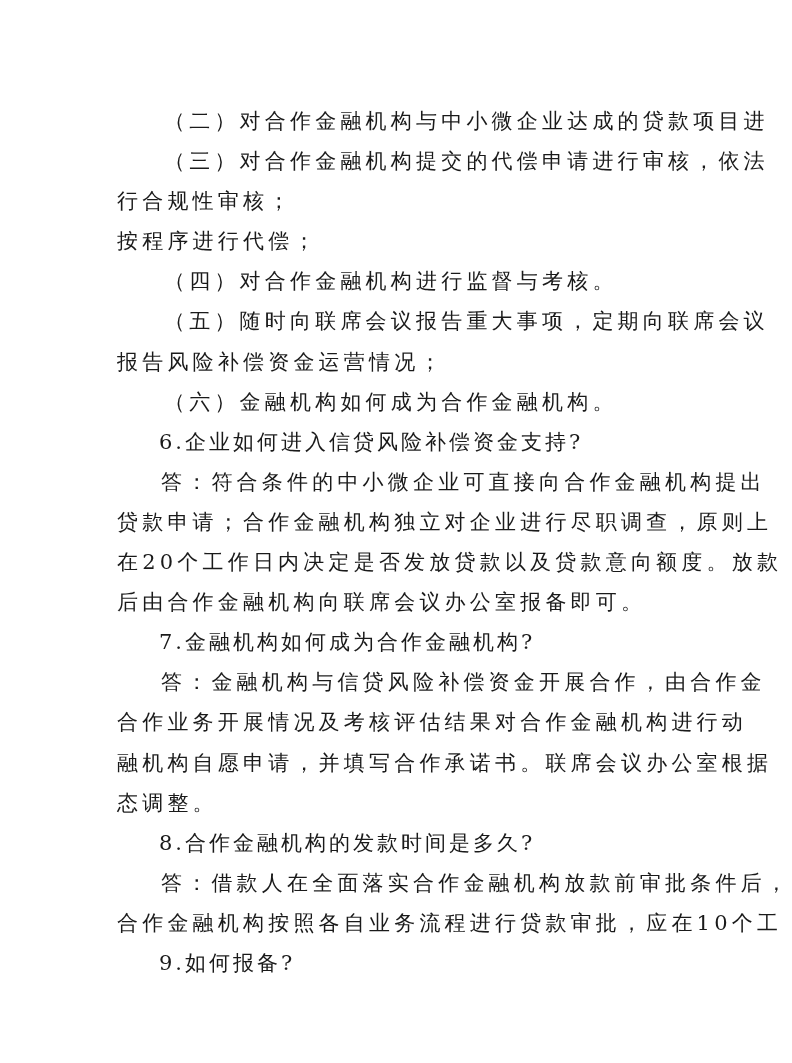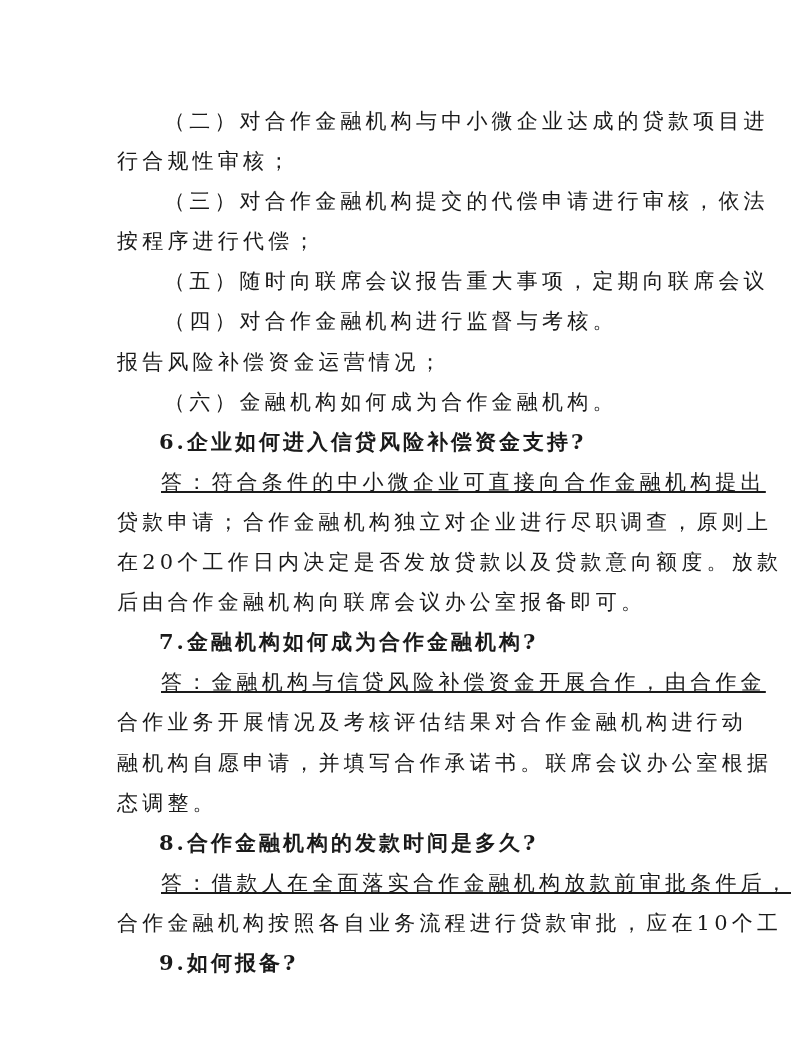--- a/index.html
+++ b/index.html
@@ -24,33 +24,33 @@
     }
     .line {
       height: 40.1px;
       line-height: 40.1px;
       font-size: 21px;
       letter-spacing: 4.2px;
       white-space: nowrap;
       overflow: visible;
     }
     .indent-item { padding-left: 47px; }
-    .indent-q { padding-left: 42px; letter-spacing: 3px; font-weight: bold; }
-    .indent-a { padding-left: 44px; text-decoration: underline; }
+    .indent-q { padding-left: 42px; letter-spacing: 3px; }
+    .indent-a { padding-left: 44px; }
   </style>
 </head>
 <body>
 
 <div class="page">
   <div class="line indent-item">（二）对合作金融机构与中小微企业达成的贷款项目进</div>
+  <div class="line indent-item">（三）对合作金融机构提交的代偿申请进行审核，依法</div>
   <div class="line">行合规性审核；</div>
-  <div class="line indent-item">（三）对合作金融机构提交的代偿申请进行审核，依法</div>
   <div class="line">按程序进行代偿；</div>
+  <div class="line indent-item">（四）对合作金融机构进行监督与考核。</div>
   <div class="line indent-item">（五）随时向联席会议报告重大事项，定期向联席会议</div>
-  <div class="line indent-item">（四）对合作金融机构进行监督与考核。</div>
   <div class="line">报告风险补偿资金运营情况；</div>
   <div class="line indent-item">（六）金融机构如何成为合作金融机构。</div>
   <div class="line indent-q">6.企业如何进入信贷风险补偿资金支持?</div>
   <div class="line indent-a">答：符合条件的中小微企业可直接向合作金融机构提出</div>
   <div class="line">贷款申请；合作金融机构独立对企业进行尽职调查，原则上</div>
   <div class="line">在20个工作日内决定是否发放贷款以及贷款意向额度。放款</div>
   <div class="line">后由合作金融机构向联席会议办公室报备即可。</div>
   <div class="line indent-q">7.金融机构如何成为合作金融机构?</div>
   <div class="line indent-a">答：金融机构与信贷风险补偿资金开展合作，由合作金</div>
   <div class="line">合作业务开展情况及考核评估结果对合作金融机构进行动</div>

